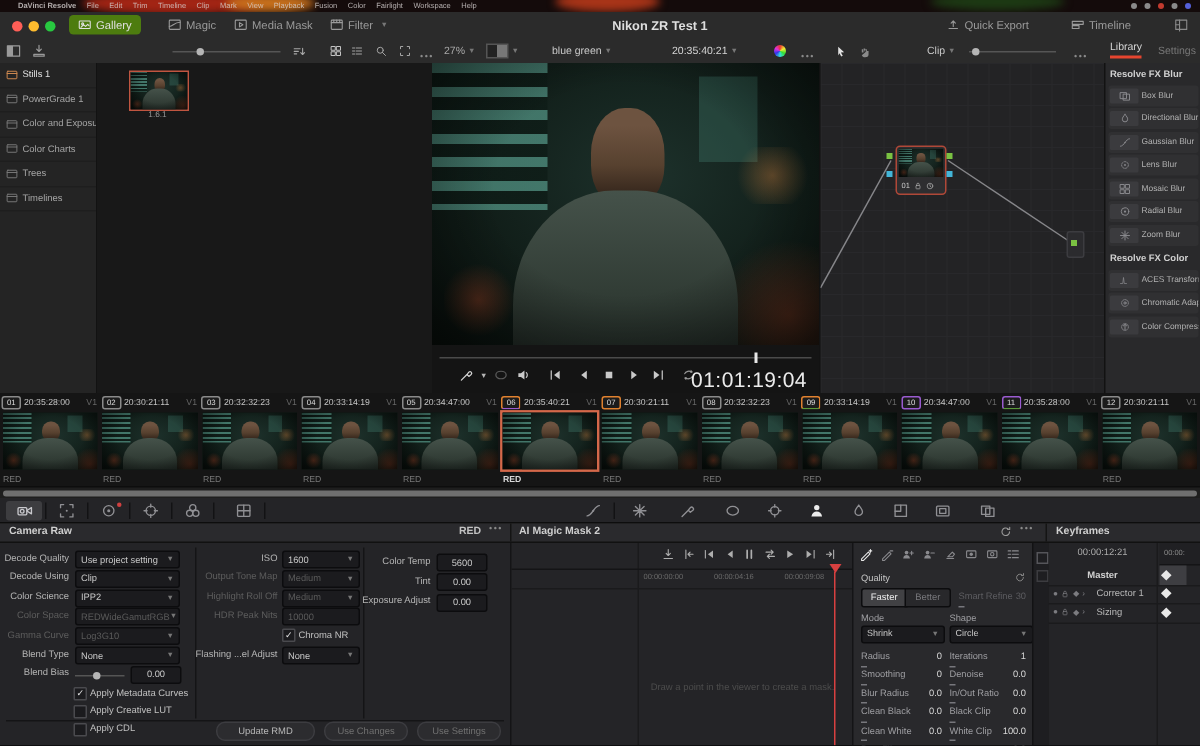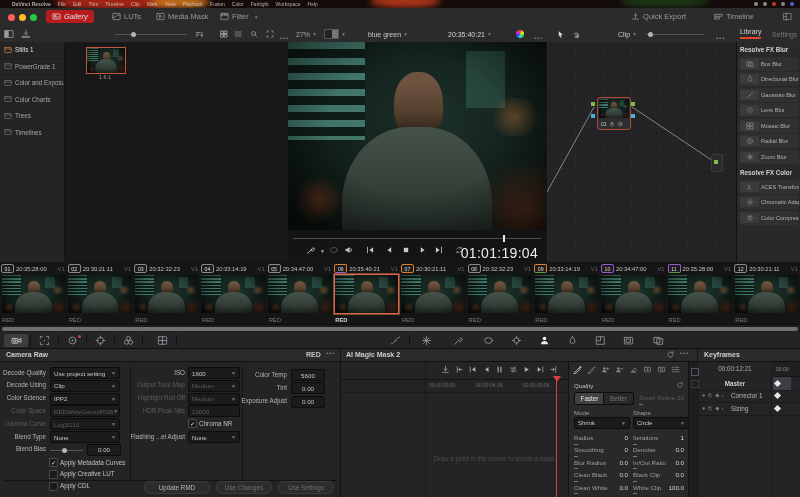--- a/index.html
+++ b/index.html
@@ -12,21 +12,21 @@
   .menubar{position:absolute;top:0;left:0;right:0;height:8px;background:#140b0b;overflow:hidden;}
   .mb-blob{position:absolute;border-radius:50%;filter:blur(3px);}
   .mb-items{position:absolute;top:0;left:12px;display:flex;gap:7px;font-size:5px;line-height:8px;color:#d8d3d3;opacity:.8;white-space:nowrap;}
   .mb-status{position:absolute;top:2px;right:6px;display:flex;gap:5px;align-items:center;}
   .mb-dot{width:4px;height:4px;border-radius:50%;}
 
   
   .titlebar{position:absolute;top:8px;left:0;right:0;height:18px;background:#2b2b2b;border-bottom:1px solid #191919;}
   .tl{position:absolute;top:5.5px;width:7px;height:7px;border-radius:50%;}
   .tbbtn{position:absolute;top:2px;height:13px;display:flex;align-items:center;gap:3px;font-size:7.5px;color:#9a9a9a;padding:0 6px;border-radius:3px;}
-  .tbbtn.active{background:#b91c1c;color:#e0e0e0;font-style:italic;}
+  .tbbtn.active{background:#4d7c0f;color:#e0e0e0;}
   .tbtitle{position:absolute;top:4px;left:300px;width:280px;text-align:center;font-size:8.5px;font-weight:bold;color:#dedede;}
 
   
   .toolbar2{position:absolute;top:26px;left:0;right:0;height:16px;background:#2b2b2b;border-bottom:1px solid #151515;font-size:7px;color:#a8a8a8;}
   .t2{position:absolute;top:0;height:16px;display:flex;align-items:center;}
   .chev{font-size:5px;color:#777;margin-left:2px;}
   .slider-track{height:1px;background:#555;position:relative;}
   .slider-dot{position:absolute;top:-2px;width:5px;height:5px;border-radius:50%;background:#b5b5b5;}
   .tab-library{font-size:7px;color:#d5d5d5;border-bottom:2px solid #e5452f;padding-bottom:2px;}
   .tab-settings{font-size:7px;color:#777;}
@@ -185,21 +185,21 @@
           </span>
           <span>Gallery</span>
         </div>
         <div class="tbbtn" style="left: 106px;">
           <span>
             <svg viewBox="0 0 16 16" width="9" height="9" fill="none" stroke="currentColor" stroke-width="1.3" stroke-linecap="round" stroke-linejoin="round">
               <rect x="1.5" y="2.5" width="13" height="11" rx="1"></rect>
               <path d="M1.5 10C6 10 7 5 14.5 5"></path>
             </svg>
           </span>
-          <span>LUTs</span>
+          <span>Magic</span>
         </div>
         <div class="tbbtn" style="left: 150px;">
           <span>
             <svg viewBox="0 0 16 16" width="9" height="9" fill="none" stroke="currentColor" stroke-width="1.3" stroke-linecap="round" stroke-linejoin="round">
               <rect x="1.5" y="2.5" width="13" height="11" rx="1"></rect>
               <path d="M6.5 5.5l4 2.5-4 2.5z"></path>
             </svg>
           </span>
           <span>Media Mask</span>
         </div>
@@ -207,20 +207,21 @@
           <span>
             <svg viewBox="0 0 16 16" width="9" height="9" fill="none" stroke="currentColor" stroke-width="1.3" stroke-linecap="round" stroke-linejoin="round">
               <rect x="1.5" y="2.5" width="13" height="11" rx="1"></rect>
               <path d="M1.5 5.5h13M4.5 2.5v3M8 2.5v3M11.5 2.5v3"></path>
             </svg>
           </span>
           <span>Filter</span>
           <span class="chev">▼</span>
         </div>
       </div>
+    <div class="tbtitle">Nikon ZR Test 1</div>
     <div class="tbbtn" style="right:108px;left:auto;justify-content:space-between;">
       <span id="ic-export">
           <svg viewBox="0 0 16 16" width="9" height="9" style="color:#9a9a9a" fill="none" stroke="currentColor" stroke-width="1.3" stroke-linecap="round" stroke-linejoin="round">
             <path d="M8 10V3.5M5.5 6L8 3.5 10.5 6M3 12.5h10"></path>
           </svg>
         </span>
       <span>Quick Export</span>
     </div>
     <div class="tbbtn" style="right:40px;left:auto;">
       <span id="ic-timeline">

